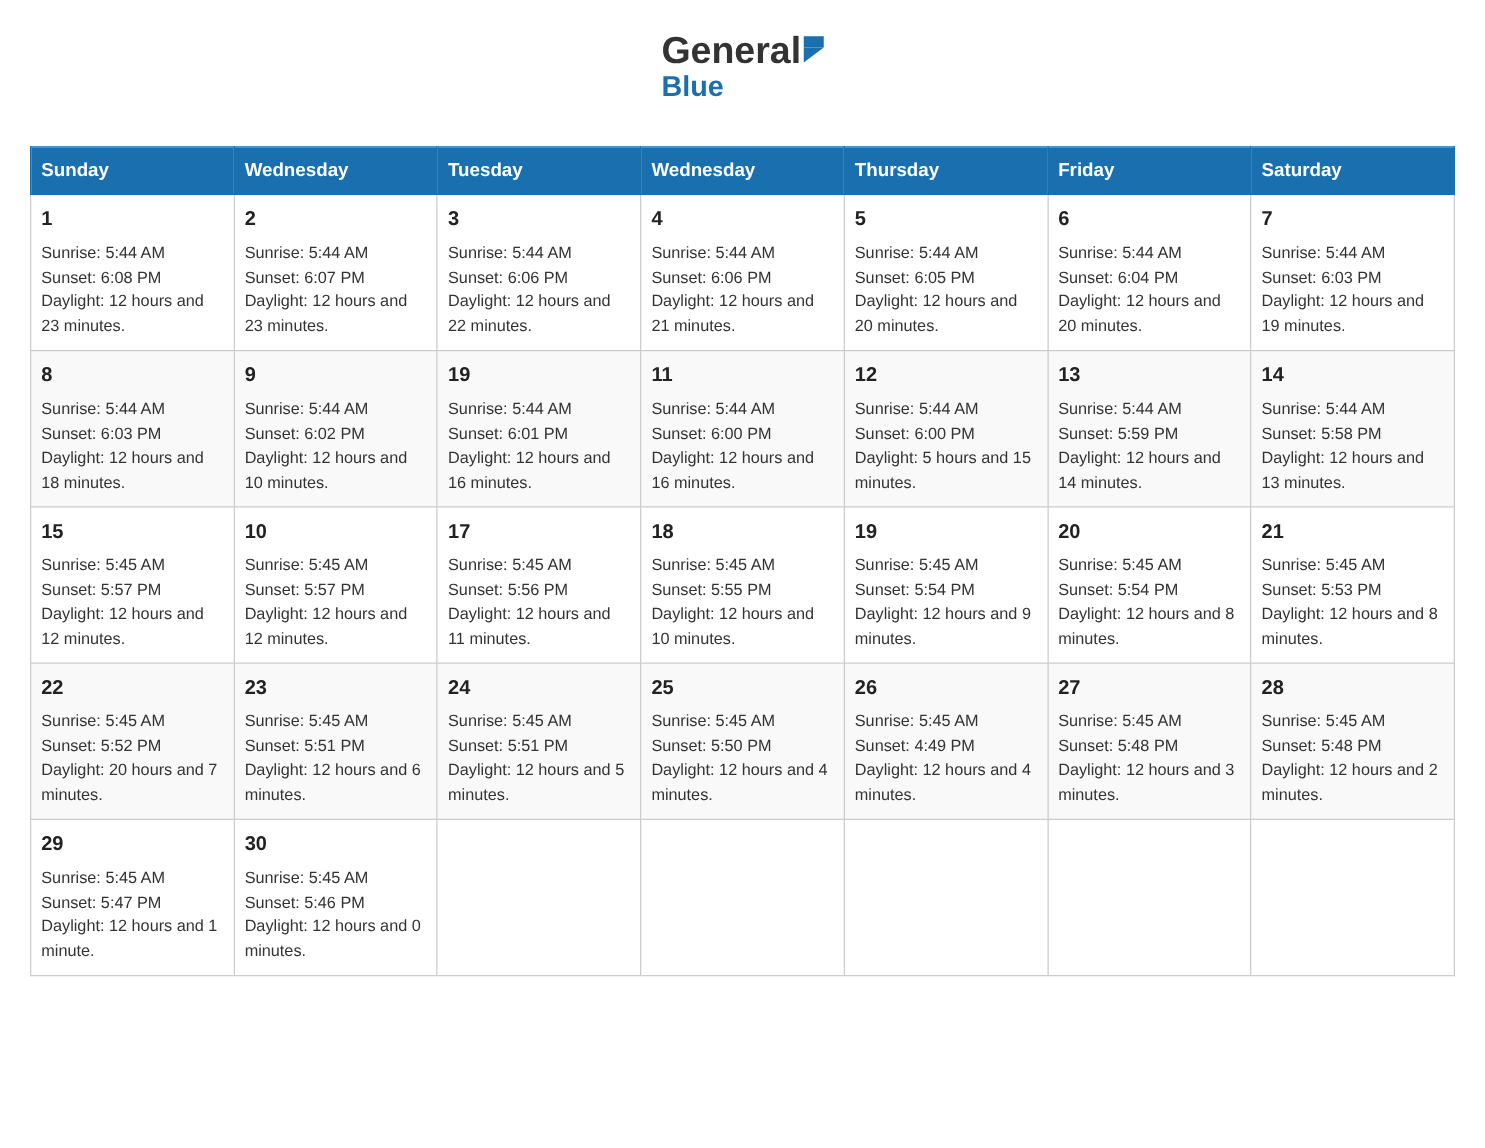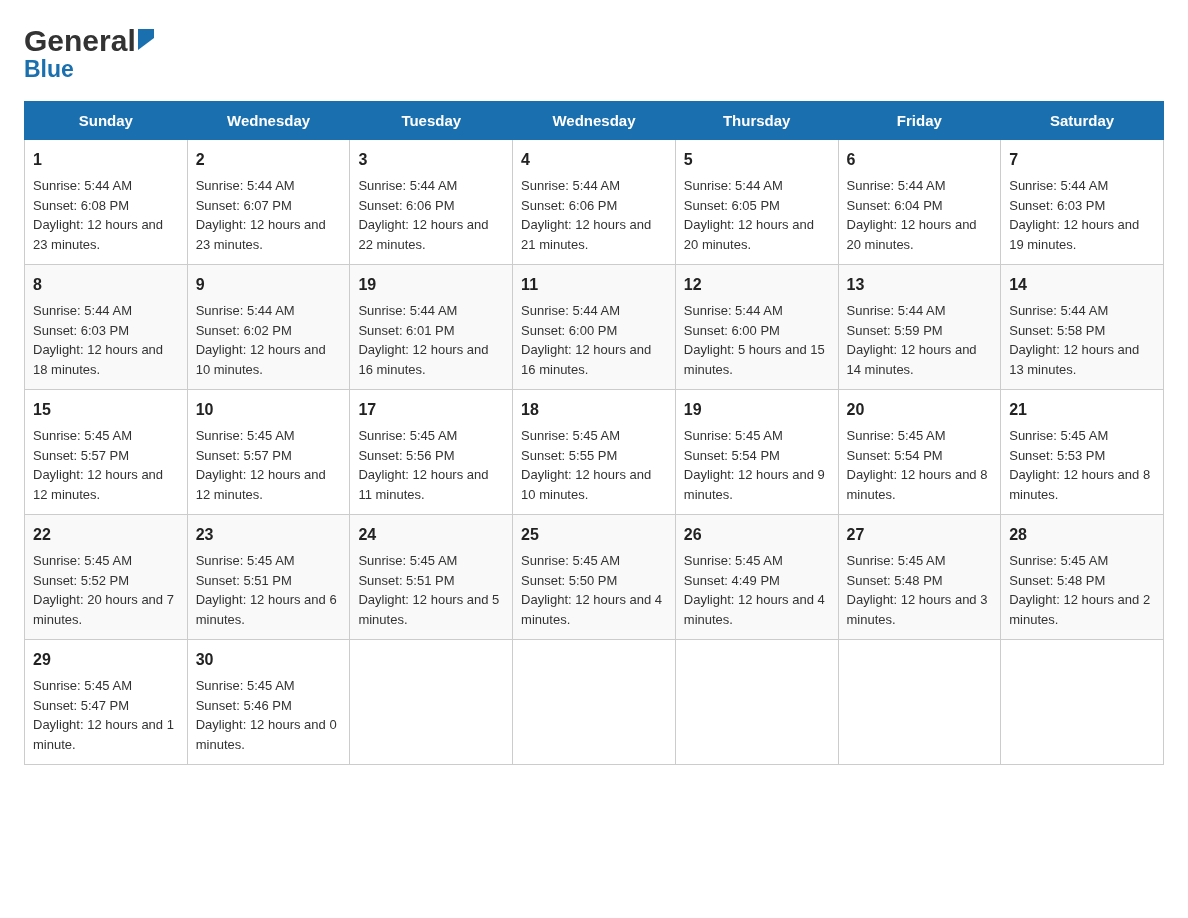--- a/index.html
+++ b/index.html
@@ -5,23 +5,23 @@
     * { box-sizing: border-box; margin: 0; padding: 0; }
     body {
       font-family: Arial, sans-serif;
       background: #fff;
       padding: 24px;
       width: 1188px;
       min-height: 918px;
     }
     .header {
       display: flex;
-      justify-content: space-between;
+      justify-content: center;
       align-items: flex-start;
-      margin-bottom: 20px;
+      margin-bottom: 36px;
     }
     .logo {
       display: flex;
       flex-direction: column;
       align-items: flex-start;
     }
     .title-area {
       text-align: right;
     }
     .month-title {
@@ -39,21 +39,21 @@
       width: 100%;
       border-collapse: collapse;
       border: 1px solid #aaa;
     }
     .calendar th {
       background-color: #1a6faf;
       color: #fff;
       padding: 10px 8px;
       font-size: 15px;
       font-weight: bold;
-      text-align: center;
+      text-align: left;
       border: 1px solid #1a6faf;
     }
     .calendar td {
       vertical-align: top;
       padding: 8px 8px 10px 8px;
       border: 1px solid #ccc;
       width: 14.28%;
       min-height: 100px;
       font-size: 13px;
       color: #333;

